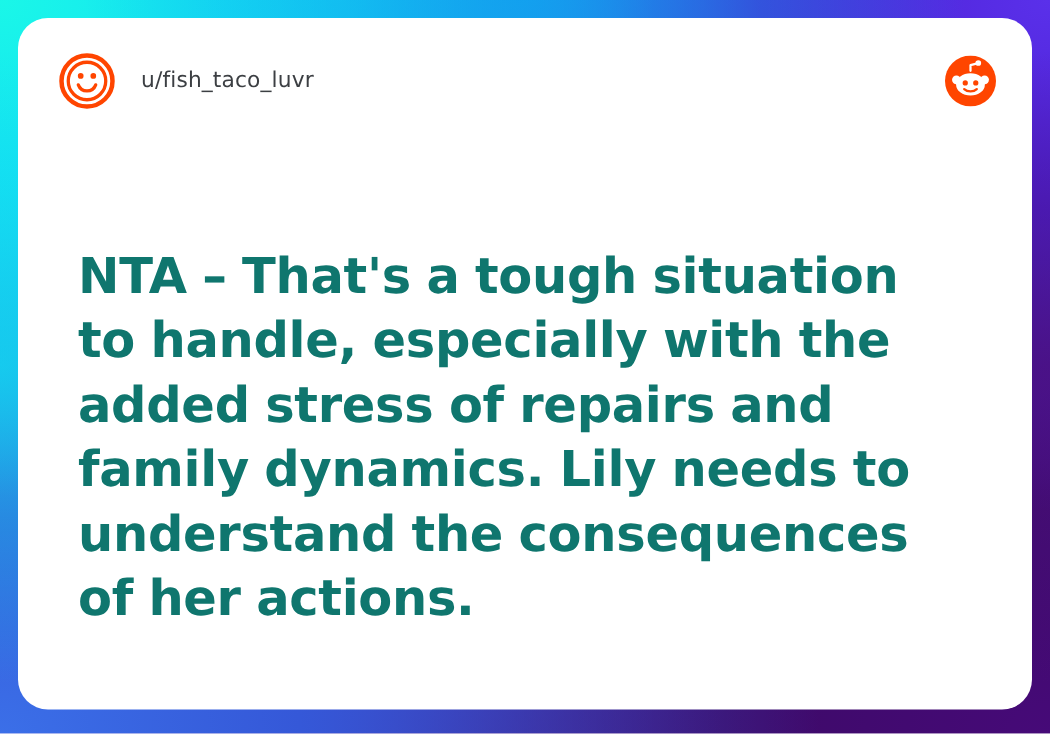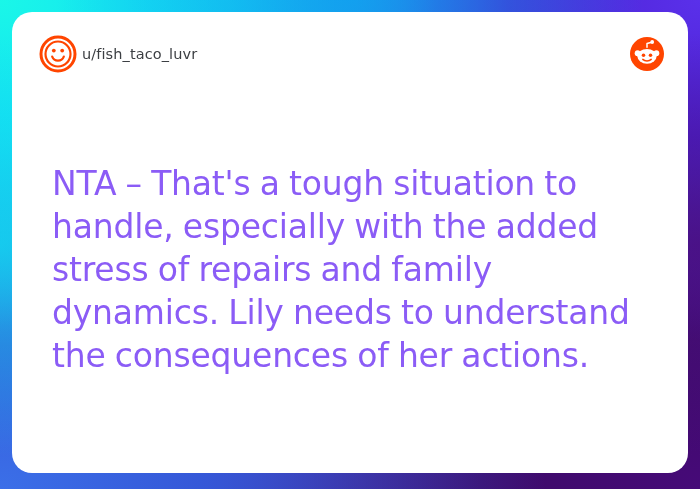--- a/index.html
+++ b/index.html
@@ -64,21 +64,21 @@
   }
 
   .avatar {
     width: 40px;
     height: 40px;
     flex: 0 0 40px;
     display: block;
   }
 
   .username {
-    margin-left: 4px;
+    margin-left: 16px;
     font-size: 14.5px;
     color: #3c3f43;
     letter-spacing: 0.1px;
     font-family: "DejaVu Sans", "Liberation Sans", sans-serif;
     white-space: nowrap;
   }
 
   .brand-logo {
     margin-left: auto;
     width: 34px;
@@ -90,23 +90,23 @@
     position: absolute;
     left: 40px;
     right: 48px;
     top: 150px;
   }
 
   .comment-text {
     margin: 0;
     font-size: 33px;
     line-height: 43px;
-    color: #8b5cf6;
+    color: #0f766e;
     letter-spacing: -0.2px;
-    font-weight: 400;
+    font-weight: 700;
     font-family: "DejaVu Sans", "Liberation Sans", sans-serif;
     word-spacing: -1px;
   }
 </style>
 </head>
 <body>
 
 <div id="screen">
 
   <div class="card">

